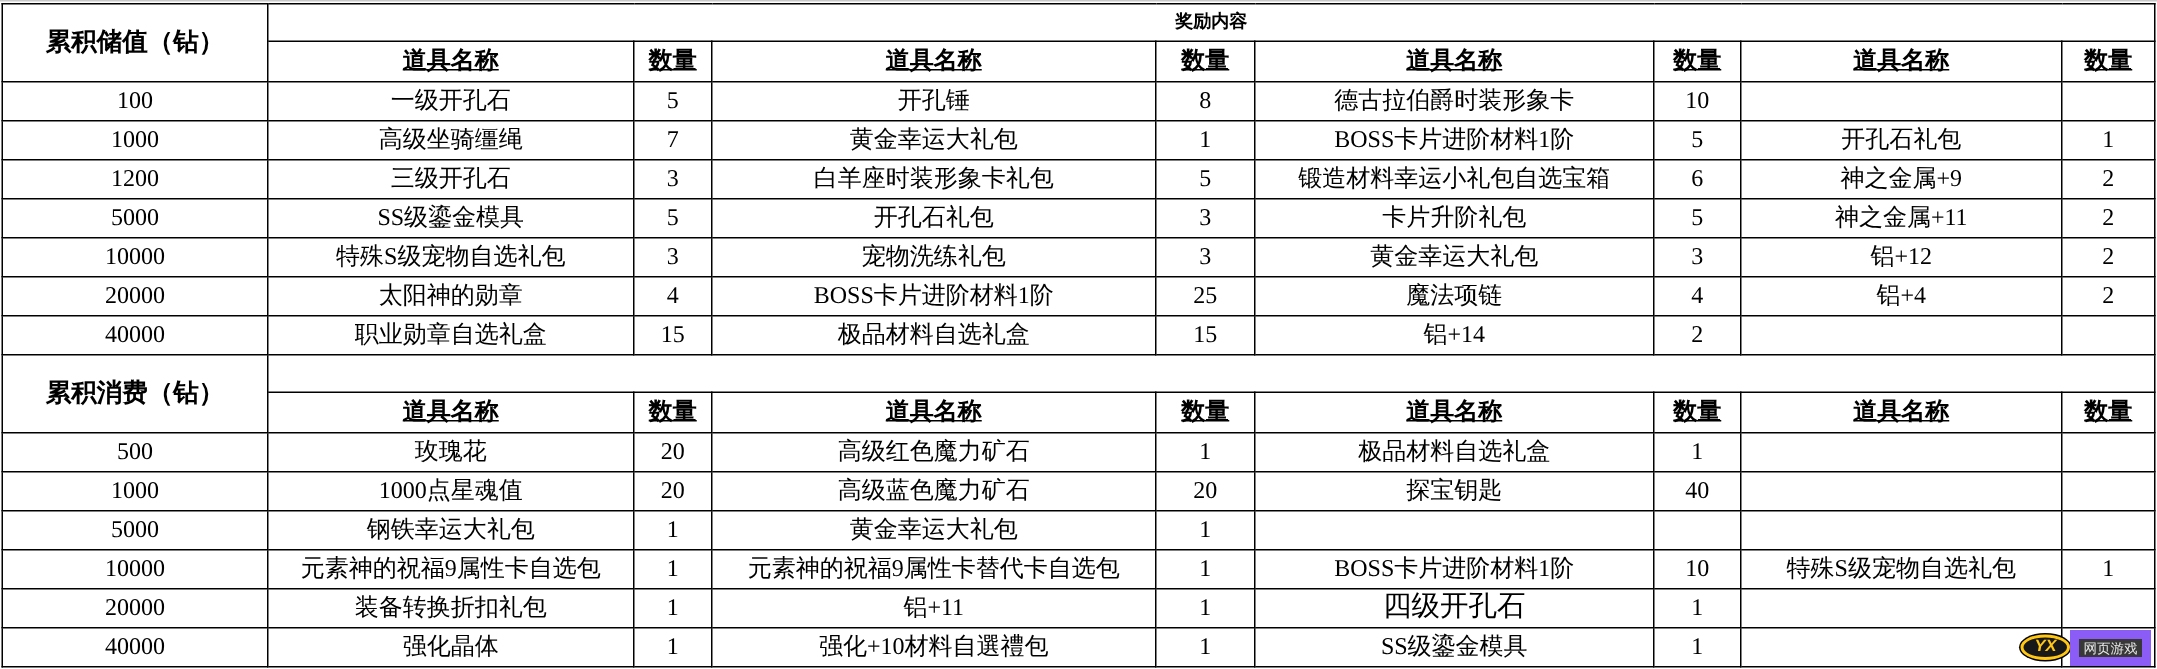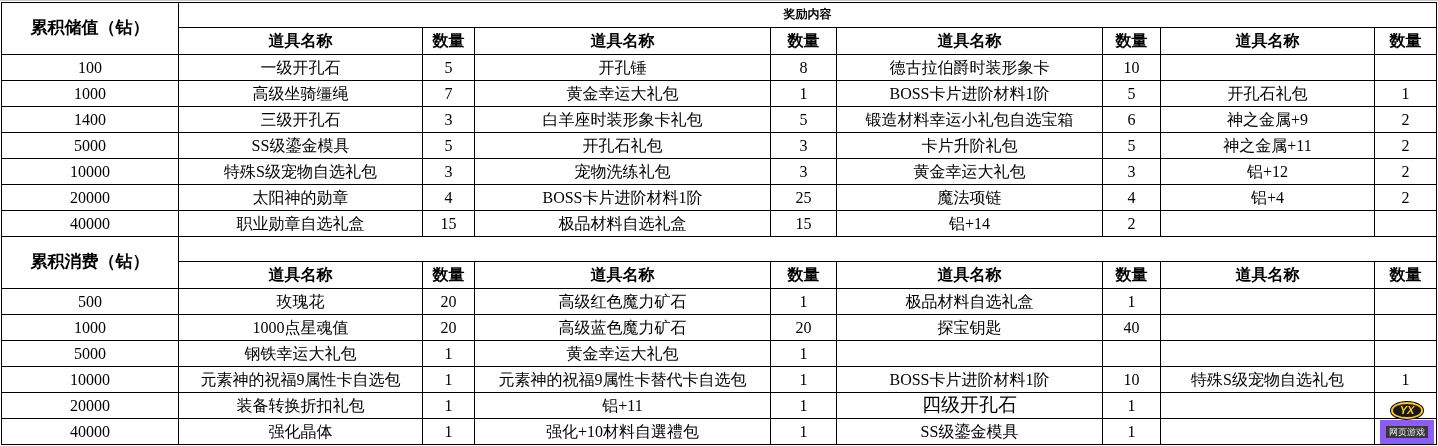--- a/index.html
+++ b/index.html
@@ -25,21 +25,21 @@
     border:1px solid #000;
     text-align:center;
     vertical-align:middle;
     padding:0 2px;
     overflow:hidden;
     white-space:nowrap;
     font-size:16px;
     line-height:1.1;
   }
   tr.r-banner{height:25px;}
-  tr.r-head{height:27px;}
+  tr.r-head{height:27px;text-decoration:underline;}
   tr.r-data{height:26px;}
   td.side-header{
     font-family:"Liberation Sans","DejaVu Sans",sans-serif;
     font-weight:bold;font-size:17px;
   }
   td.banner{
     font-family:"Liberation Sans","DejaVu Sans",sans-serif;
     font-weight:bold;font-size:12px;
   }
   td.col-head{
@@ -62,21 +62,21 @@
     font-size:35px;
     line-height:38px;
     letter-spacing:-2px;
     color:#ffc613;
     text-shadow:
       -2px 0 #000, 2px 0 #000, 0 -2px #000, 0 2px #000,
       -2px -2px #000, 2px 2px #000, -2px 2px #000, 2px -2px #000,
       3px 3px 0 #000;
   }
   .logo-right{
-    display:flex;flex-direction:column;align-items:center;
+    display:flex;flex-direction:row;align-items:center;
     margin-left:-2px;margin-top:1px;
   }
   .logo-badge{
     font-family:"Liberation Sans","DejaVu Sans",sans-serif;
     font-weight:bold;font-style:italic;
     font-size:11px;line-height:13px;
     color:#ffc613;
     background:#181818;
     border:2px solid #ffc613;
     border-radius:50%;
@@ -143,21 +143,21 @@
           <td class="item">高级坐骑缰绳</td>
           <td class="qty">7</td>
           <td class="item">黄金幸运大礼包</td>
           <td class="qty">1</td>
           <td class="item">BOSS卡片进阶材料1阶</td>
           <td class="qty">5</td>
           <td class="item">开孔石礼包</td>
           <td class="qty">1</td>
         </tr>
         <tr class="r-data">
-          <td class="tier">1400</td>
+          <td class="tier">1200</td>
           <td class="item">三级开孔石</td>
           <td class="qty">3</td>
           <td class="item">白羊座时装形象卡礼包</td>
           <td class="qty">5</td>
           <td class="item">锻造材料幸运小礼包自选宝箱</td>
           <td class="qty">6</td>
           <td class="item">神之金属+9</td>
           <td class="qty">2</td>
         </tr>
         <tr class="r-data">

